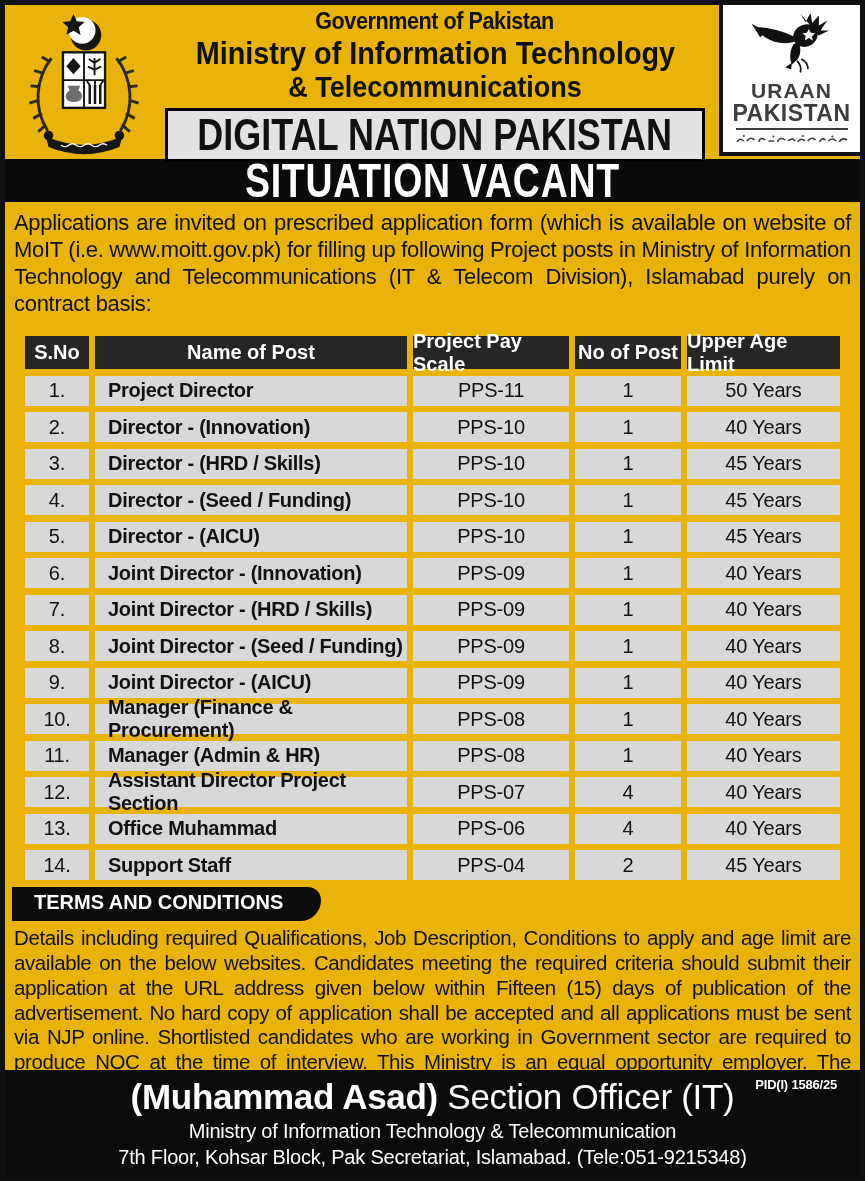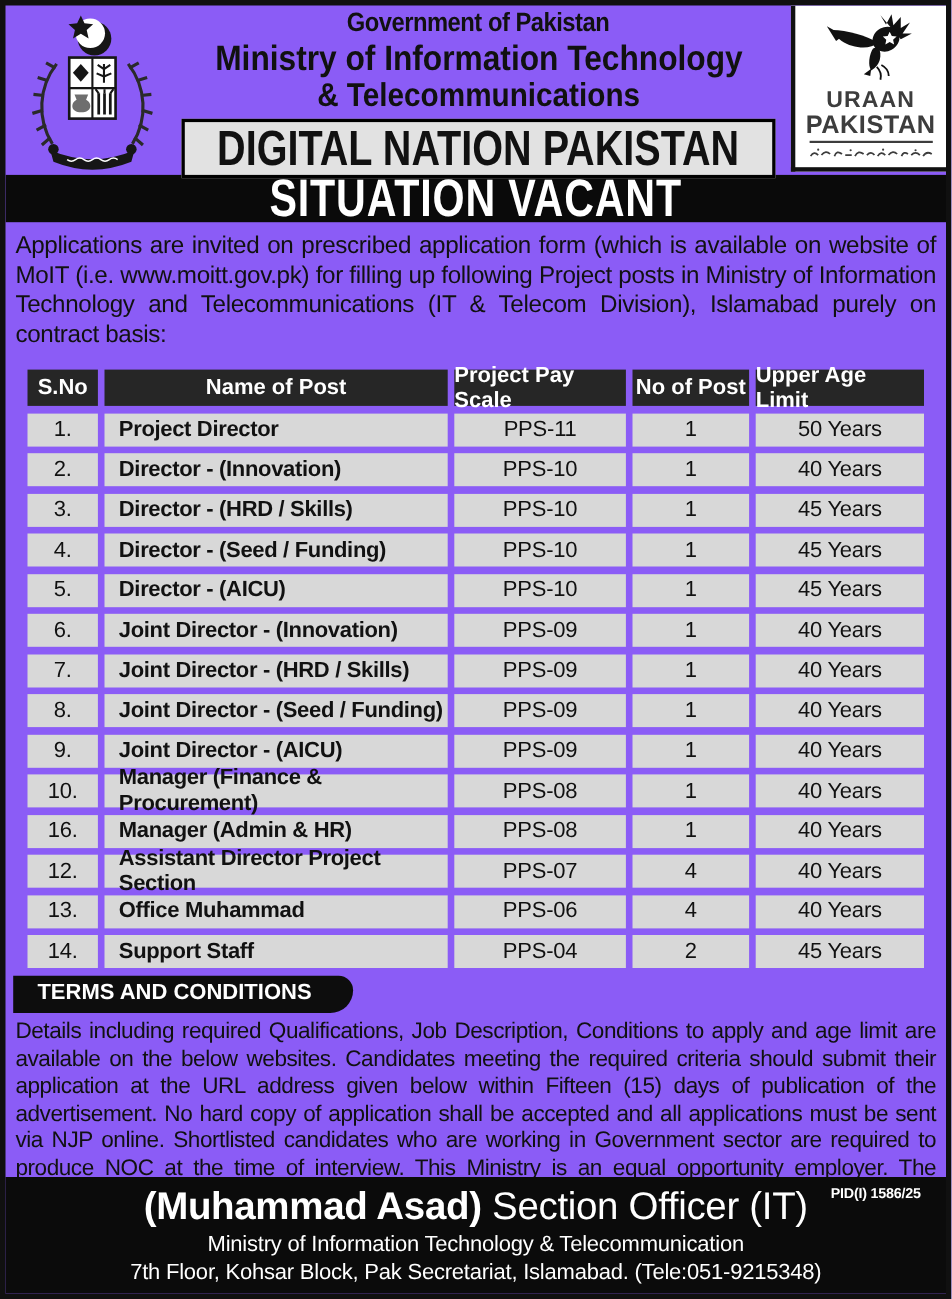--- a/index.html
+++ b/index.html
@@ -1,18 +1,18 @@
 <!DOCTYPE html>
 <html><head>
 <meta charset="utf-8">
 <style>
   html,body{margin:0;padding:0;background:#fff;}
   .page{
     width:865px;height:1181px;box-sizing:border-box;position:relative;
-    border:5px solid #101010;background:#8b5cf6;overflow:hidden;
+    border:5px solid #101010;background:#eab308;overflow:hidden;
     font-family:"Liberation Sans",sans-serif;color:#111;
   }
   
   .hdr{position:relative;height:154px;}
   .emblem{position:absolute;left:12px;top:3px;width:134px;height:148px;}
   .hdr-center{position:absolute;left:148px;width:564px;top:2px;text-align:center;}
   .govt{font-size:24px;font-weight:bold;letter-spacing:-.5px;}
   .govt span,.min1 span,.min2 span{display:inline-block;transform:scaleX(.9);white-space:nowrap;}
   .min1{font-size:32px;font-weight:bold;margin-top:0;}
   .min2{font-size:30px;font-weight:bold;margin-top:-2px;}
@@ -179,21 +179,21 @@
       <div class="cell td c-sno">9.</div>
       <div class="cell td c-post">Joint Director - (AICU)</div>
       <div class="cell td c-scale">PPS-09</div>
       <div class="cell td c-count">1</div>
       <div class="cell td c-age">40 Years</div>
       <div class="cell td c-sno">10.</div>
       <div class="cell td c-post">Manager (Finance &amp; Procurement)</div>
       <div class="cell td c-scale">PPS-08</div>
       <div class="cell td c-count">1</div>
       <div class="cell td c-age">40 Years</div>
-      <div class="cell td c-sno">16.</div>
+      <div class="cell td c-sno">11.</div>
       <div class="cell td c-post">Manager (Admin &amp; HR)</div>
       <div class="cell td c-scale">PPS-08</div>
       <div class="cell td c-count">1</div>
       <div class="cell td c-age">40 Years</div>
       <div class="cell td c-sno">12.</div>
       <div class="cell td c-post">Assistant Director Project Section</div>
       <div class="cell td c-scale">PPS-07</div>
       <div class="cell td c-count">4</div>
       <div class="cell td c-age">40 Years</div>
       <div class="cell td c-sno">13.</div>

